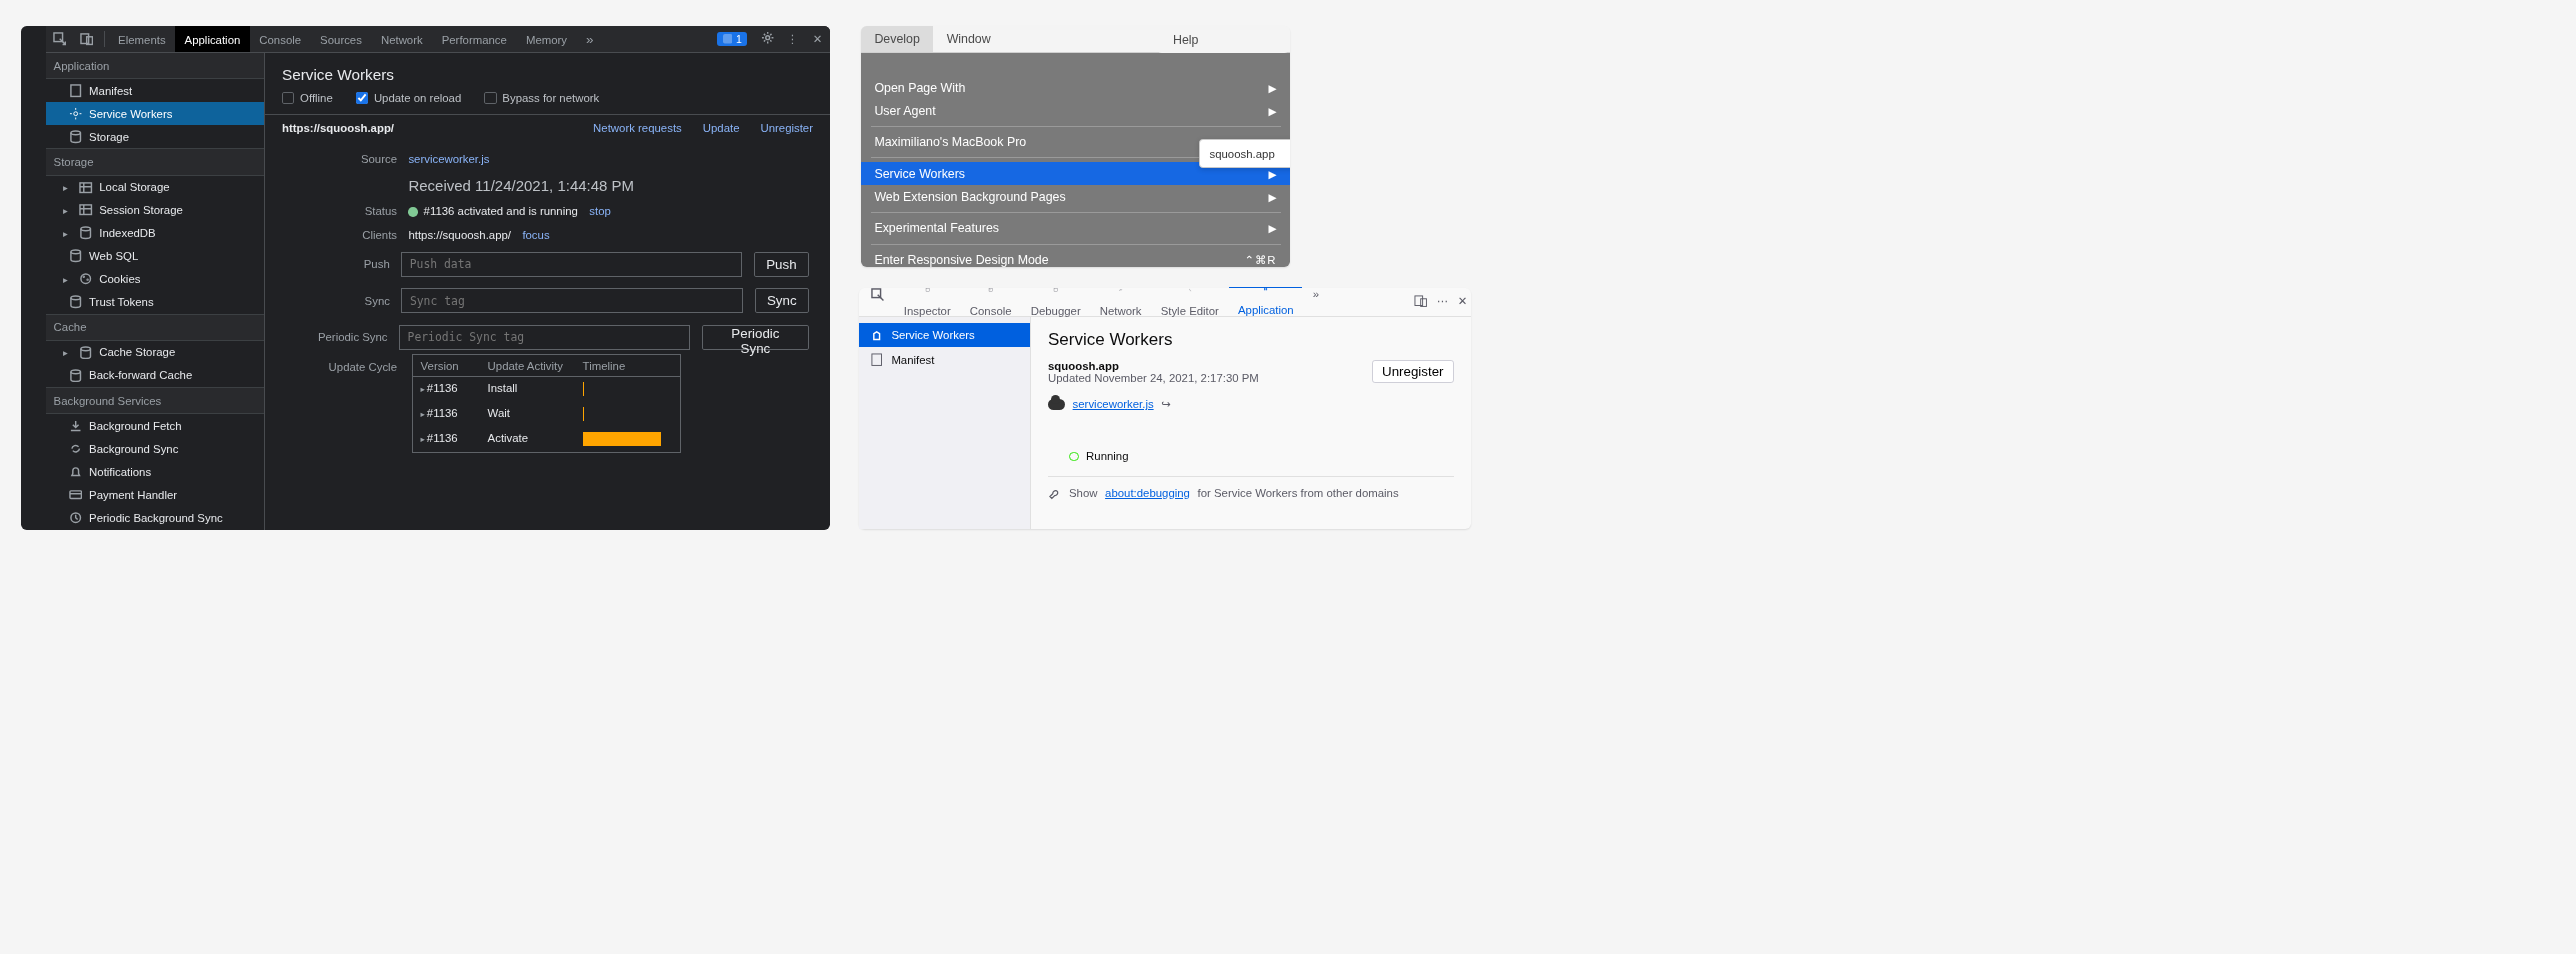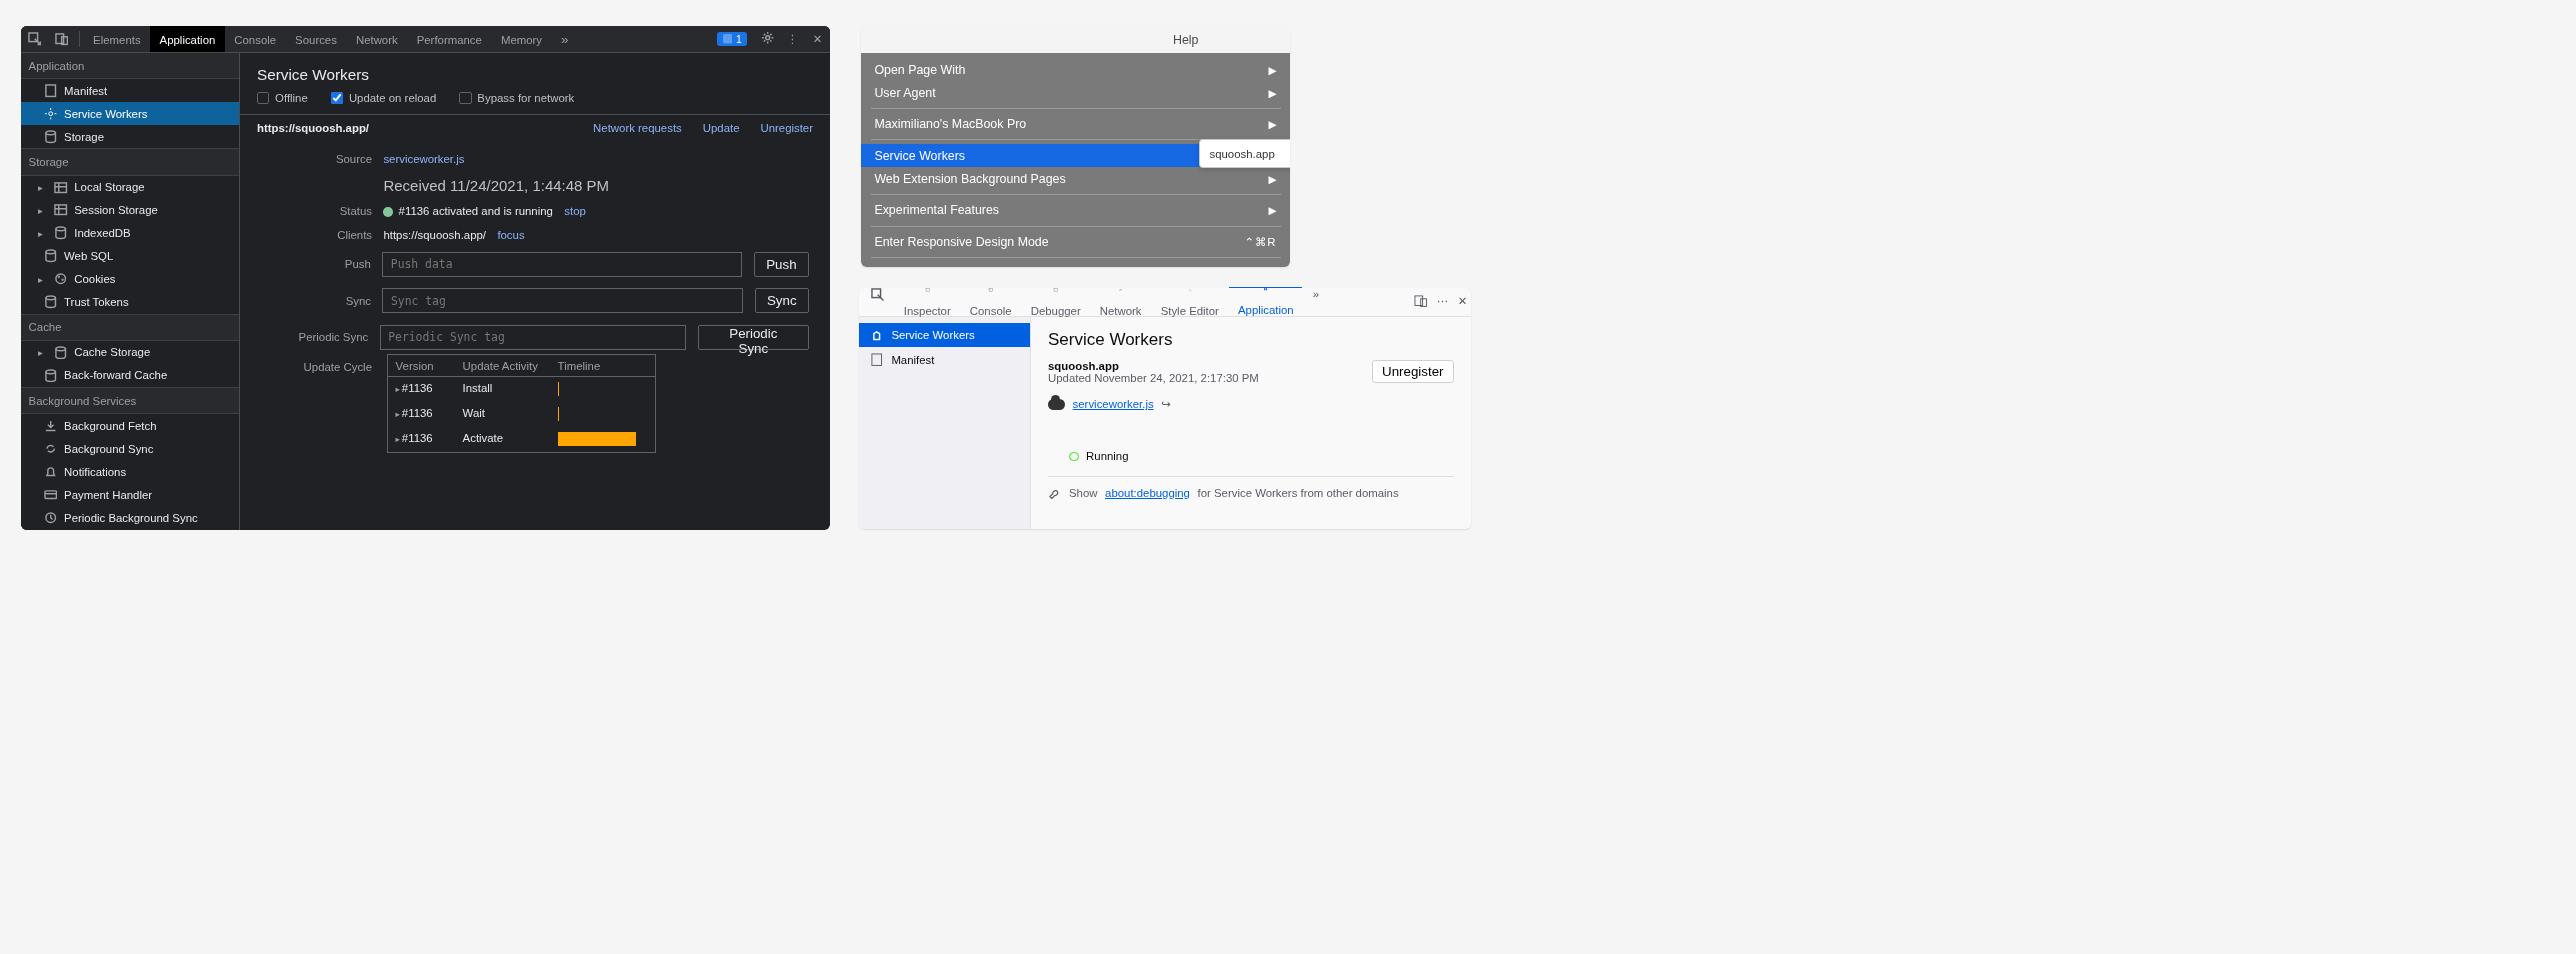--- a/index.html
+++ b/index.html
@@ -3,20 +3,21 @@
 <meta charset="utf-8">
 <style>
 * { margin: 0; padding: 0; box-sizing: border-box; font-family: -apple-system, BlinkMacSystemFont, "Segoe UI", Helvetica, Arial, sans-serif; }
 body { background: #f5f5f5; width: 2576px; height: 954px; position: relative; }
 
 
 .chrome {
   position: absolute; left: 21px; top: 26px; width: 809px; height: 504px;
   background: #202124; color: #e8eaed; border-radius: 5.7px; overflow: hidden;
   font-size: 11.4px;
+  padding-left: 25px;
 }
 .chrome-top {
   display: flex; align-items: center; height: 27px; background: #292a2d;
   border-bottom: 1px solid #494c50;
 }
 .chrome-top .ico { width: 27px; height: 27px; display:flex; align-items:center; justify-content:center; color:#9aa0a6; }
 .chrome-top .divider { width:1px; height:15.3px; background:#494c50; margin:0 3.8px;}
 .chrome-tabs { display:flex; align-items:stretch; height:100%; }
 .chrome-tab { padding: 0 9.5px; display:flex; align-items:center; color:#9aa0a6; border-top:1.9px solid transparent; cursor:default;}
 .chrome-tab.active { background:#000; color:#fff; }
@@ -81,21 +82,21 @@
   position:absolute; left: 861px; top: 26px; width: 429px; height: 241px;
   background:#f4f4f4; border-radius:5.7px; overflow:hidden; font-size:12.4px;
   box-shadow: 0 1px 1.9px rgba(0,0,0,.1);
 }
 .safari-mb { display:flex; height:27px; align-items:stretch; border-bottom:1px solid #d0d0d0;}
 .safari-mb .item { padding:0 13.4px; display:flex; align-items:center; color:#4a4a4a;}
 .safari-mb .item.active { background:#dcdcdc; }
 .safari-help { position:absolute; left:1156px; top:26px; width:134px; height:27px; display:flex;align-items:center; padding-left:17px; font-size:12.4px; color:#4a4a4a; background:#f4f4f4; border-radius:5.7px;}
 .safari-dd {
   position:absolute; left:0; top:27px; right:0; bottom:0;
-  background:#7a7a7a; color:#fff; padding: 5px 0;
+  background:#7a7a7a; color:#fff; padding: 23px 0;
 }
 .dd-item { display:flex; align-items:center; padding: 3.8px 13.4px; position:relative; height:23px;}
 .dd-item .arrow { margin-left:auto; font-size:10.5px; }
 .dd-item .sc { margin-left:auto; font-size:11.4px; letter-spacing:1px;}
 .dd-item.sel { background:#1668e3; }
 .dd-sep { height:1px; background:#9a9a9a; margin: 3.8px 9.5px; }
 .submenu {
   position:absolute; left: 338px; top: 113px; width: 101px; background:#fff;
   border:1px solid #c8c8c8; border-radius:3.8px; padding:3.8px 0; font-size:11.4px;
   box-shadow:0 1.9px 5.7px rgba(0,0,0,.15);
@@ -380,20 +381,24 @@
             <div class="c2">Activate</div>
             <div class="c3"><span class="bar-seg"></span></div>
           </div>
         </div>
       </div>
     </div>
   </div>
 </div>
 
 <div class="safari-menu">
+  <div class="safari-mb">
+    <div class="item active">Develop</div>
+    <div class="item">Window</div>
+  </div>
   <div class="safari-dd">
     <div class="dd-item">
         <span>Open Page With</span>
         <span class="arrow">▶</span>
       </div>
     <div class="dd-item">
         <span>User Agent</span>
         <span class="arrow">▶</span>
       </div>
     <div class="dd-sep"></div>

